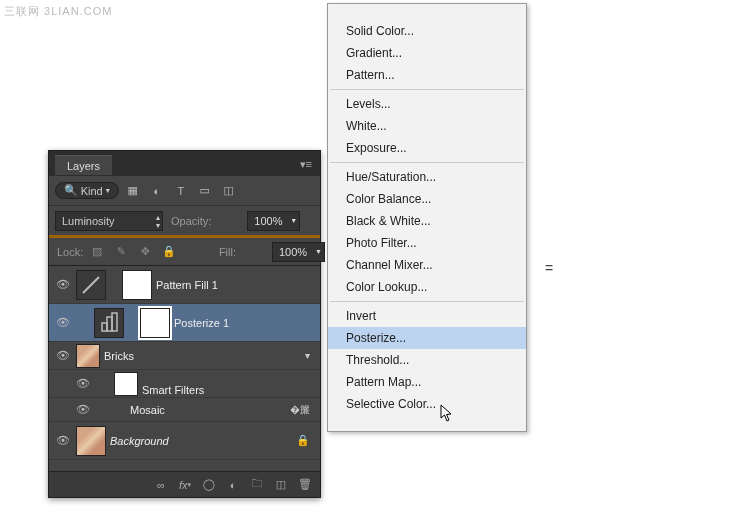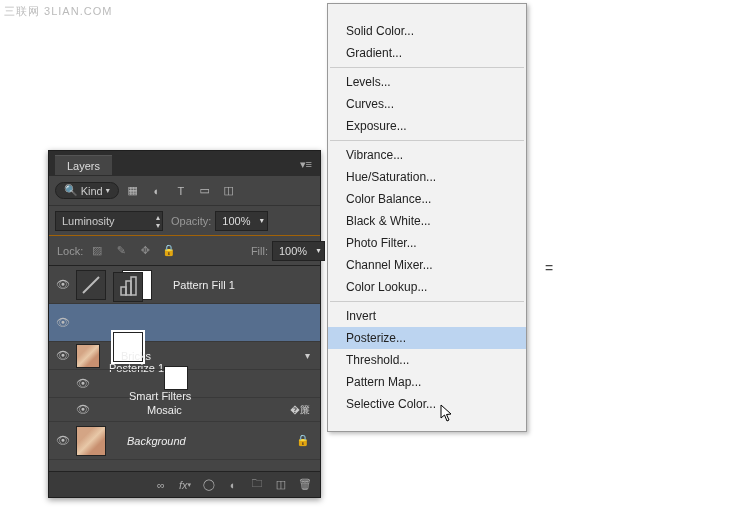--- a/index.html
+++ b/index.html
@@ -22,42 +22,42 @@
 .row { display: flex; align-items: center; padding: 4px 6px; gap: 4px; }
 .filter-row { border-top: 1px solid #2d2d2d; height: 30px; }
 .kind-pill { background: #333; border: 1px solid #222; border-radius: 9px; padding: 1px 8px; display: flex; align-items: center; gap: 3px; }
 .kind-pill .down { font-size: 8px; }
 .icon-btn { width: 20px; height: 18px; display: flex; align-items: center; justify-content: center; color: #bbb; }
 
 .blend-row { height: 30px; border-top: 1px solid #333; }
 .select { background: #333; border: 1px solid #222; color: #ccc; height: 20px; padding: 0 18px 0 6px; position: relative; font-size: 11px; display: flex; align-items: center; }
 .select .arrows { position: absolute; right: 2px; top: 2px; font-size: 8px; line-height: 8px; }
 .label { color: #999; margin-left: 4px; }
-.pct-box { background: #333; border: 1px solid #222; color: #ddd; height: 20px; width: 42px; display: flex; align-items: center; justify-content: center; position: relative; }
+.pct-box { background: #333; border: 1px solid #222; color: #ddd; height: 20px; width: 42px; display: flex; align-items: center; justify-content: center; position: relative; margin-left: 32px; }
 .pct-box .arrow { position: absolute; right: -12px; width: 12px; height: 20px; background: #333; border: 1px solid #222; border-left: none; display: flex; align-items: center; justify-content: center; font-size: 8px; }
 
-.lock-row { height: 30px; border-top: 1px solid #a16207; }
+.lock-row { height: 30px; border-top: 3px solid #a16207; }
 .lock-row .icon-btn { color: #888; }
 
 .layer-list { border-top: 1px solid #222; }
 .layer { display: flex; align-items: center; height: 38px; border-bottom: 1px solid #393939; padding: 0 4px; position: relative; }
 .layer.selected { background: #566e8e; }
 .layer.group { height: 28px; }
 .layer.smart-row { height: 28px; }
 .layer.fx-row { height: 24px; }
 .eye { width: 20px; color: #bbb; display: flex; justify-content: center; }
-.nest1 { margin-left: 18px; flex-direction: column; }
+.nest1 { margin-left: 18px; }
 .nest2 { margin-left: 36px; }
 .thumb { width: 30px; height: 30px; background: #fff; border: 1px solid #222; margin: 0 3px; position: relative; }
 .thumb.adj { background: #3a3a3a; display: flex; align-items: center; justify-content: center; }
 .thumb.adj.posterize { background: #3a3a3a; }
 .thumb.small { width: 24px; height: 24px; }
 .thumb.photo { background: linear-gradient(135deg, #d4a585 30%, #e8c8a8 50%, #c89070 70%); }
 .link-area { width: 10px; height: 30px; display: flex; align-items: center; justify-content: center; color: #888; font-size: 9px; }
-.layer-name { margin-left: 18px; color: #eee; }
+.layer-name { margin-left: 1px; color: #eee; }
 .layer.bg .layer-name { font-style: italic; }
 .fx-icon { margin-left: auto; margin-right: 6px; color: #ccc; font-size: 10px; }
 .lock-icon { margin-left: auto; margin-right: 6px; color: #aaa; }
 
 .bottom-bar { position: absolute; bottom: 0; left: 0; right: 0; height: 26px; background: #3a3a3a; border-top: 1px solid #222; display: flex; align-items: center; justify-content: flex-end; padding: 0 4px; gap: 2px; }
 .bottom-bar .bicon { width: 22px; height: 22px; display: flex; align-items: center; justify-content: center; color: #aaa; font-size: 11px; }
 
 
 .context-menu {
   position: absolute; top: 3px; left: 327px; width: 200px;
@@ -202,26 +202,26 @@
     <div class="bicon">◐</div>
     <div class="bicon">🗀</div>
     <div class="bicon">◫</div>
     <div class="bicon">🗑</div>
   </div>
 </div>
 
 <div class="context-menu">
   <div class="menu-item">Solid Color...</div>
   <div class="menu-item">Gradient...</div>
+  <div class="menu-item">Pattern...</div>
   <div class="menu-sep"></div>
   <div class="menu-item">Levels...</div>
-  <div class="menu-item">Curves...</div>
+  <div class="menu-item">White...</div>
   <div class="menu-item">Exposure...</div>
   <div class="menu-sep"></div>
-  <div class="menu-item">Vibrance...</div>
   <div class="menu-item">Hue/Saturation...</div>
   <div class="menu-item">Color Balance...</div>
   <div class="menu-item">Black &amp; White...</div>
   <div class="menu-item">Photo Filter...</div>
   <div class="menu-item">Channel Mixer...</div>
   <div class="menu-item">Color Lookup...</div>
   <div class="menu-sep"></div>
   <div class="menu-item">Invert</div>
   <div class="menu-item highlight">Posterize...</div>
   <div class="menu-item">Threshold...</div>

